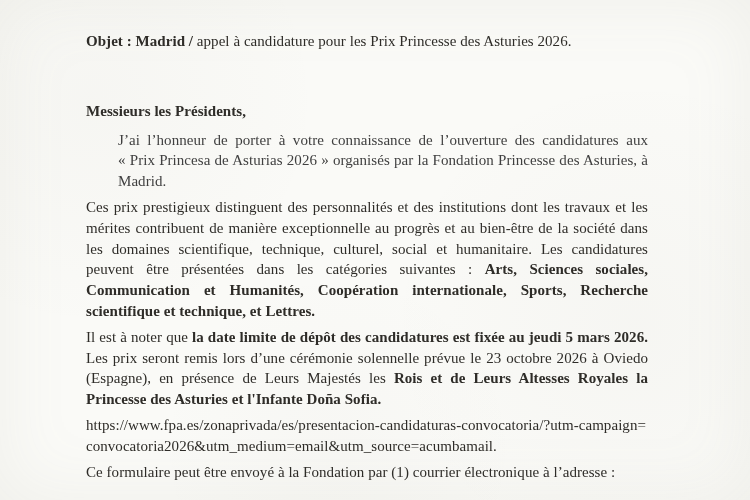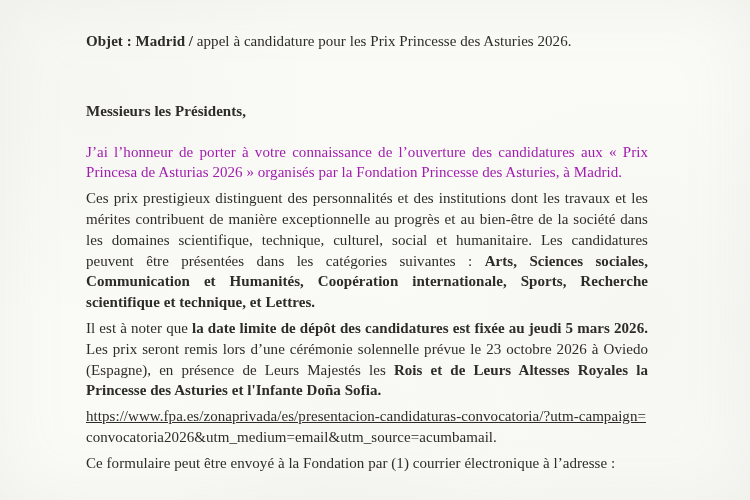--- a/index.html
+++ b/index.html
@@ -27,30 +27,30 @@
   }
   .content p{
     margin:0 0 5px 0;
     font-size:15px;
     line-height:20.8px;
     color:#2e2c28;
     text-align:justify;
     letter-spacing:0.05px;
   }
   p.subject{margin-bottom:49px;}
-  p.salutation{margin-bottom:20px;}
+  p.salutation{margin-bottom:8px;}
   .b{font-weight:bold;}
-  .u{text-decoration:underline;}
+  .u{}
 </style>
 </head>
 <body>
 
 <div class="page" style="background: rgb(250, 250, 247);">
   <div class="content">
     <p class="subject" style="color: rgb(46, 44, 40);"><span class="b">Objet&nbsp;: Madrid / </span><span>appel à candidature pour les Prix Princesse des Asturies 2026.</span></p>
     <p class="salutation" style="color: rgb(46, 44, 40);"><span class="b">Messieurs les Présidents,</span></p>
-    <p style="color: #a21caf;"><span>J’ai l’honneur de porter à votre connaissance de l’ouverture des candidatures aux «&nbsp;Prix Princesa de Asturias 2026&nbsp;» organisés par la Fondation Princesse des Asturies, à Madrid.</span></p>
+    <p style="color: #404040; margin-left: 32px;"><span>J’ai l’honneur de porter à votre connaissance de l’ouverture des candidatures aux «&nbsp;Prix Princesa de Asturias 2026&nbsp;» organisés par la Fondation Princesse des Asturies, à Madrid.</span></p>
     <p style="color: rgb(46, 44, 40);"><span>Ces prix prestigieux distinguent des personnalités et des institutions dont les travaux et les mérites contribuent de manière exceptionnelle au progrès et au bien-être de la société dans les domaines scientifique, technique, culturel, social et humanitaire. Les candidatures peuvent être présentées dans les catégories suivantes&nbsp;: </span><span class="b">Arts, Sciences sociales, Communication et Humanités, Coopération internationale, Sports, Recherche scientifique et technique, et Lettres.</span></p>
     <p style="color: rgb(46, 44, 40);"><span>Il est à noter que </span><span class="b">la date limite de dépôt des candidatures est fixée au jeudi 5 mars 2026.</span><span> Les prix seront remis lors d’une cérémonie solennelle prévue le 23 octobre 2026 à Oviedo (Espagne), en présence de Leurs Majestés les </span><span class="b">Rois et de Leurs Altesses Royales la Princesse des Asturies et l'Infante Doña Sofia.</span></p>
     <p style="color: rgb(46, 44, 40);"><span class="u">https://www.fpa.es/zonaprivada/es/presentacion-candidaturas-convocatoria/?utm-campaign=</span><span> convocatoria2026&amp;utm_medium=email&amp;utm_source=acumbamail.</span></p>
     <p style="color: rgb(46, 44, 40);"><span>Ce formulaire peut être envoyé à la Fondation par (1) courrier électronique à l’adresse&nbsp;:</span></p>
   </div>
 </div>
 
 </body></html>

